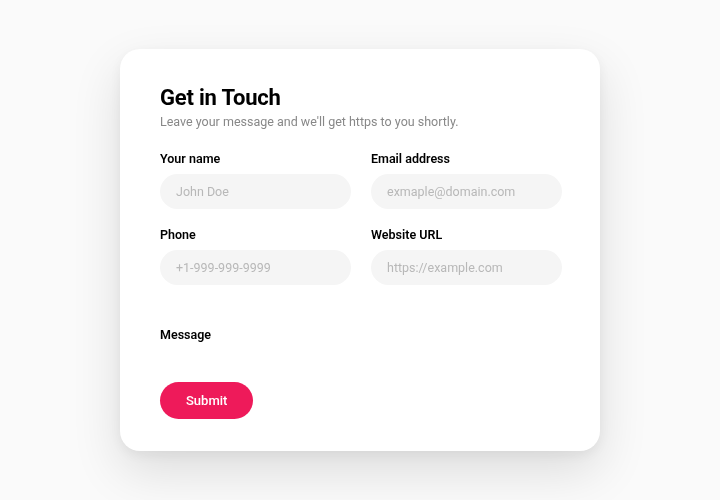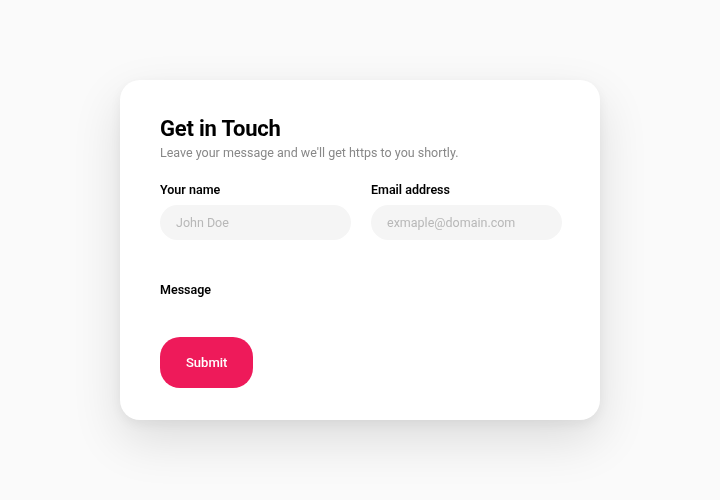--- a/index.html
+++ b/index.html
@@ -73,21 +73,21 @@
       height: 64px;
       border-radius: 16px;
       padding: 12px 16px;
     }
     .submit-btn {
       margin-top: 14px;
       background: #ee1a5a;
       color: #fff;
       border: none;
       border-radius: 20px;
-      padding: 18px 26px;
+      padding: 11px 26px;
       font-size: 13px;
       font-weight: 500;
       cursor: pointer;
       font-family: inherit;
     }
   </style>
 </head>
 <body>
 
 <div class="card">
@@ -98,20 +98,30 @@
     <div class="field">
       <label class="label">Your name</label>
       <input class="input" type="text" placeholder="John Doe" style="">
     </div>
     <div class="field">
       <label class="label">Email address</label>
       <input class="input" type="text" placeholder="exmaple@domain.com" style="">
     </div>
   </div>
 
+  <div class="row">
+    <div class="field">
+      <label class="label">Phone</label>
+      <input class="input" type="text" placeholder="+1-999-999-9999" style="">
+    </div>
+    <div class="field">
+      <label class="label">Website URL</label>
+      <input class="input" type="text" placeholder="https://example.com" style="">
+    </div>
+  </div>
 
   <div class="row">
     <div class="field full">
       <label class="label">Message</label>
     </div>
   </div>
 
   <button class="submit-btn">Submit</button>
 </div>
 

